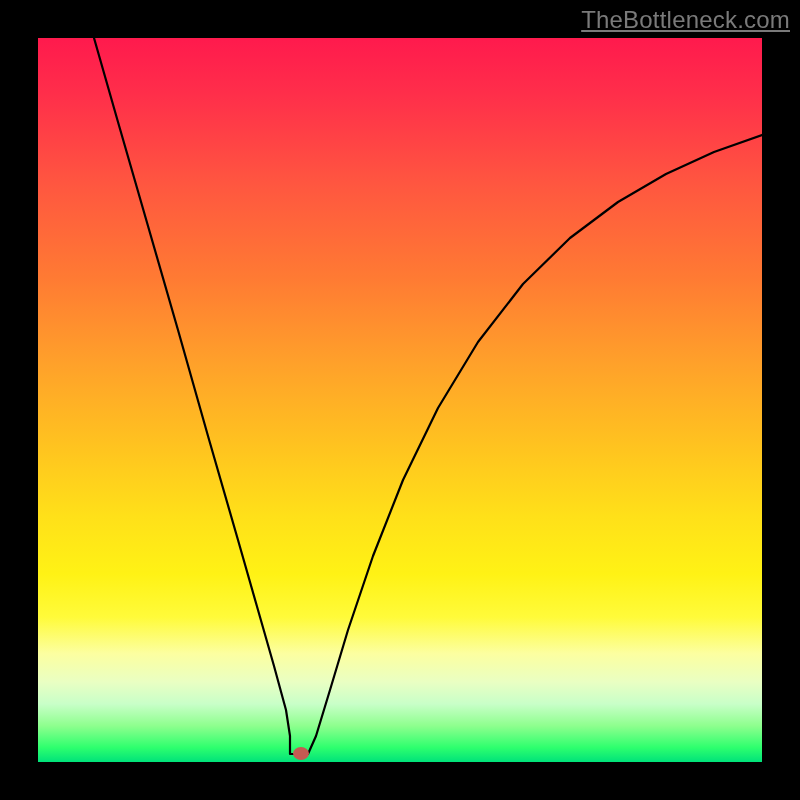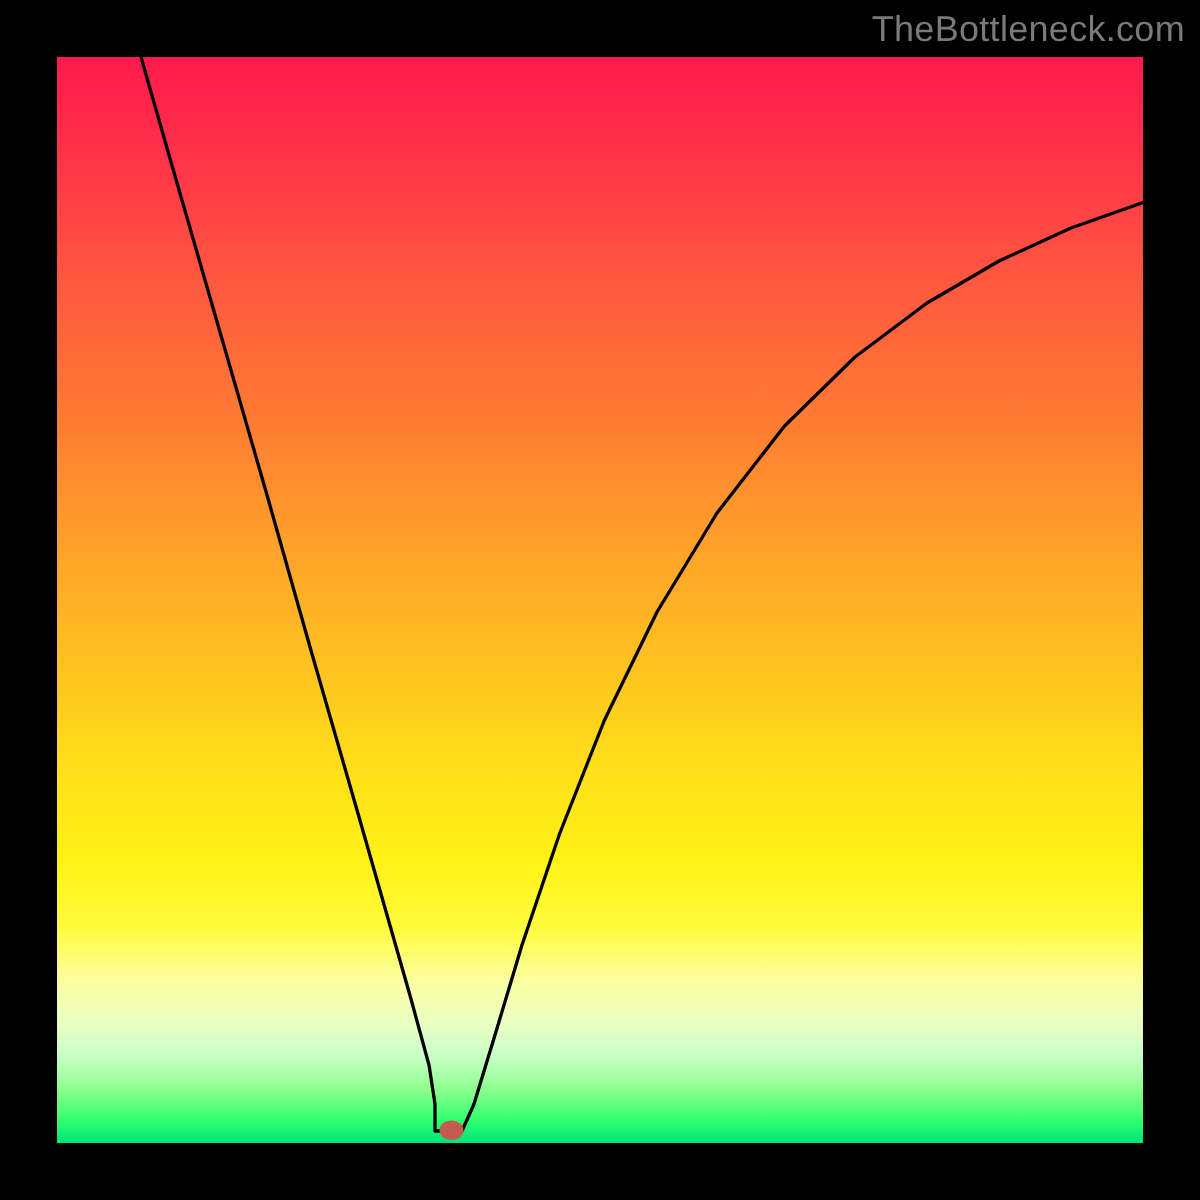--- a/index.html
+++ b/index.html
@@ -43,20 +43,21 @@
       #00e27a 100%);
   }
   .watermark {
     position: absolute;
     top: 6px;
     right: 10px;
     color: #7a7a7a;
     font-size: 24px;
     letter-spacing: 0.2px;
     user-select: none;
+    text-decoration: underline;
   }
   svg {
     position: absolute;
     left: 0;
     top: 0;
   }
   .marker {
     position: absolute;
     width: 16px;
     height: 13px;

